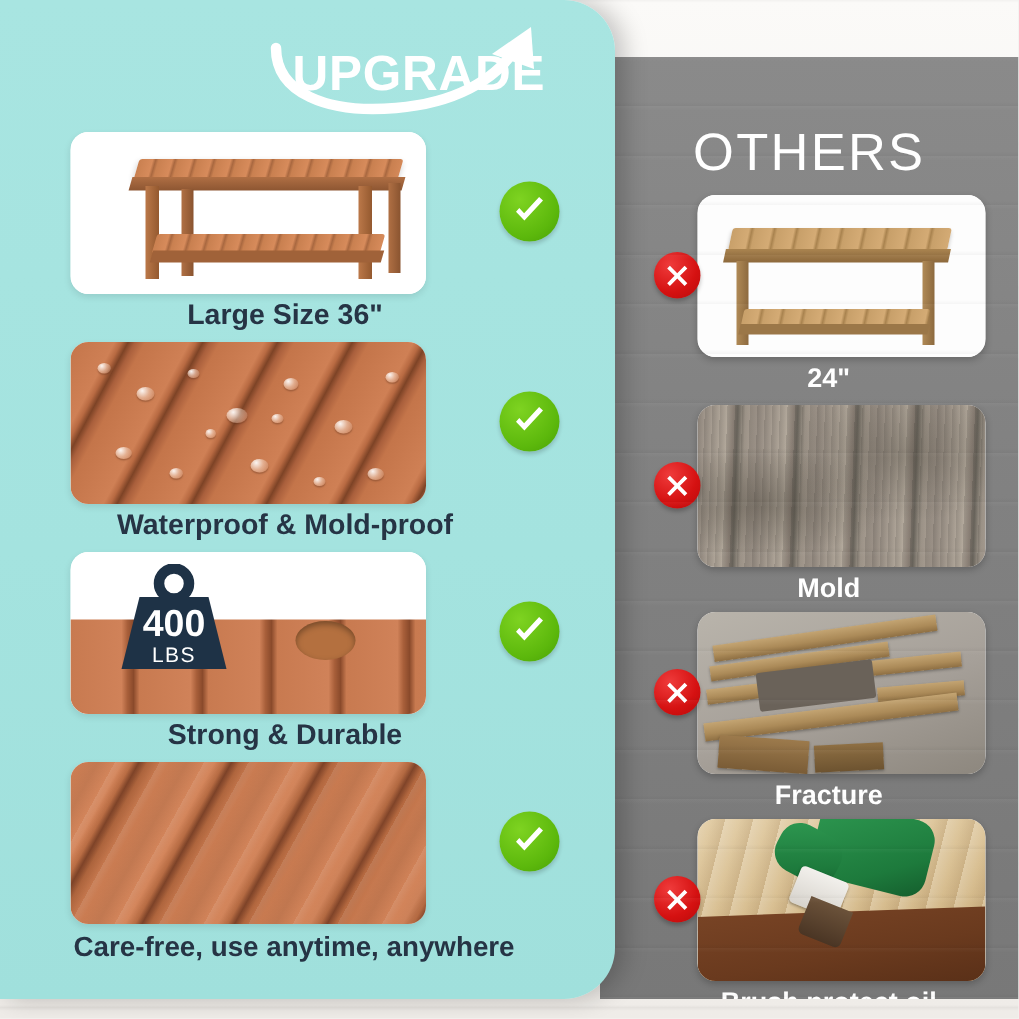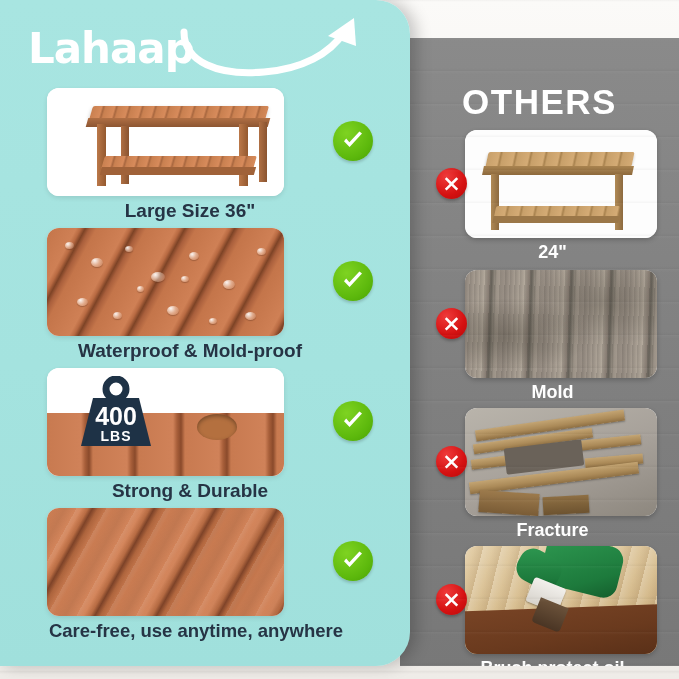--- a/index.html
+++ b/index.html
@@ -31,21 +31,21 @@
     content:""; position:absolute; inset:0;
     background:repeating-linear-gradient(180deg,
       rgba(255,255,255,0.035) 0px, rgba(255,255,255,0.0) 3px,
       rgba(0,0,0,0.0) 30px, rgba(0,0,0,0.035) 33px);
     pointer-events:none;
   }
   #others-title{
     position:absolute; left:0; right:0; top:44px;
     text-align:center;
     color:#ffffff;
-    font-size:35px; font-weight:bold;
+    font-size:35px; font-weight:normal;
     letter-spacing:1.5px;
     z-index:3;
   }
 
   
   #upgrade-panel{
     position:absolute;
     left:0; top:0; width:410px; height:666px;
     background:linear-gradient(180deg,#a8e5e1 0%,#a4e3df 55%,#a0e0dc 100%);
     border-top-right-radius:34px;
@@ -296,21 +296,21 @@
   </div>
 </div>
 
 <div id="upgrade-panel">
 
   <div id="brand-header">
     <svg id="brand-arrow" width="185" height="70" viewBox="0 0 185 70">
       <path d="M6 18 C6 48, 40 62, 86 58 C124 55, 152 40, 166 18" stroke="#ffffff" stroke-width="7" fill="none" stroke-linecap="round"></path>
       <path d="M176 4 L178 32 L150 22 Z" fill="#ffffff"></path>
     </svg>
-    <div id="brand-logo">Lahaap</div>
+    <div id="brand-upgrade">UPGRADE</div>
   </div>
 
   <div class="feature-row" style="top:88px">
     <div class="feature-card">
       <div class="bench-scene">
 
         <div style="position:absolute;left:44px;top:18px;width:176px;height:14px;background:repeating-linear-gradient(90deg,#c98050 0px,#d78b5b 9px,#a96840 11px,#c98050 13px);transform:skewX(-16deg);border-radius:2px;box-shadow:0 2px 4px rgba(0,0,0,.2)"></div>
         <div style="position:absolute;left:40px;top:30px;width:182px;height:9px;background:linear-gradient(180deg,#b06f44,#8d5632);transform:skewX(-16deg)"></div>
 
         <div style="position:absolute;left:50px;top:36px;width:9px;height:62px;background:linear-gradient(90deg,#bb7849,#94592f)"></div>
@@ -363,21 +363,21 @@
     <div class="feature-card">
       <div class="durable">
         <div class="durable-deck"></div>
         <div style="position:absolute;left:150px;top:46px;width:40px;height:26px;border-radius:50%;background:#b4703f;box-shadow:inset 0 2px 4px rgba(0,0,0,.35)"></div>
         <svg class="weight-icon" viewBox="0 0 86 74">
           <circle cx="43" cy="13" r="10" fill="none" stroke="#1e3246" stroke-width="7"></circle>
           <path d="M20 22 L66 22 L78 70 L8 70 Z" fill="#1e3246"></path>
         </svg>
         <div style="position:absolute;left:26px;top:8px;width:86px;height:74px;pointer-events:none">
           <div style="position:absolute;left:0;top:26px;width:86px;text-align:center;color:#fff;font-size:25px;font-weight:bold;font-family:'Liberation Sans',sans-serif">400</div>
-          <div style="position:absolute;left:0;top:52px;width:86px;text-align:center;color:#fff;font-size:14px;font-weight:bold;letter-spacing:1px">LBS</div>
+          <div style="position:absolute;left:0;top:52px;width:86px;text-align:center;color:#fff;font-size:14px;font-weight:normal;letter-spacing:1px">LBS</div>
         </div>
       </div>
     </div>
     <div class="check-badge">
       <svg width="22" height="20" viewBox="0 0 22 20">
           <path d="M2 10.2 L7.6 16 L20 2.6 L17.4 0.4 L7.4 11.2 L4.2 7.6 Z" fill="#ffffff"></path>
         </svg>
     </div>
     <div class="feature-label">Strong &amp; Durable</div>
   </div>

